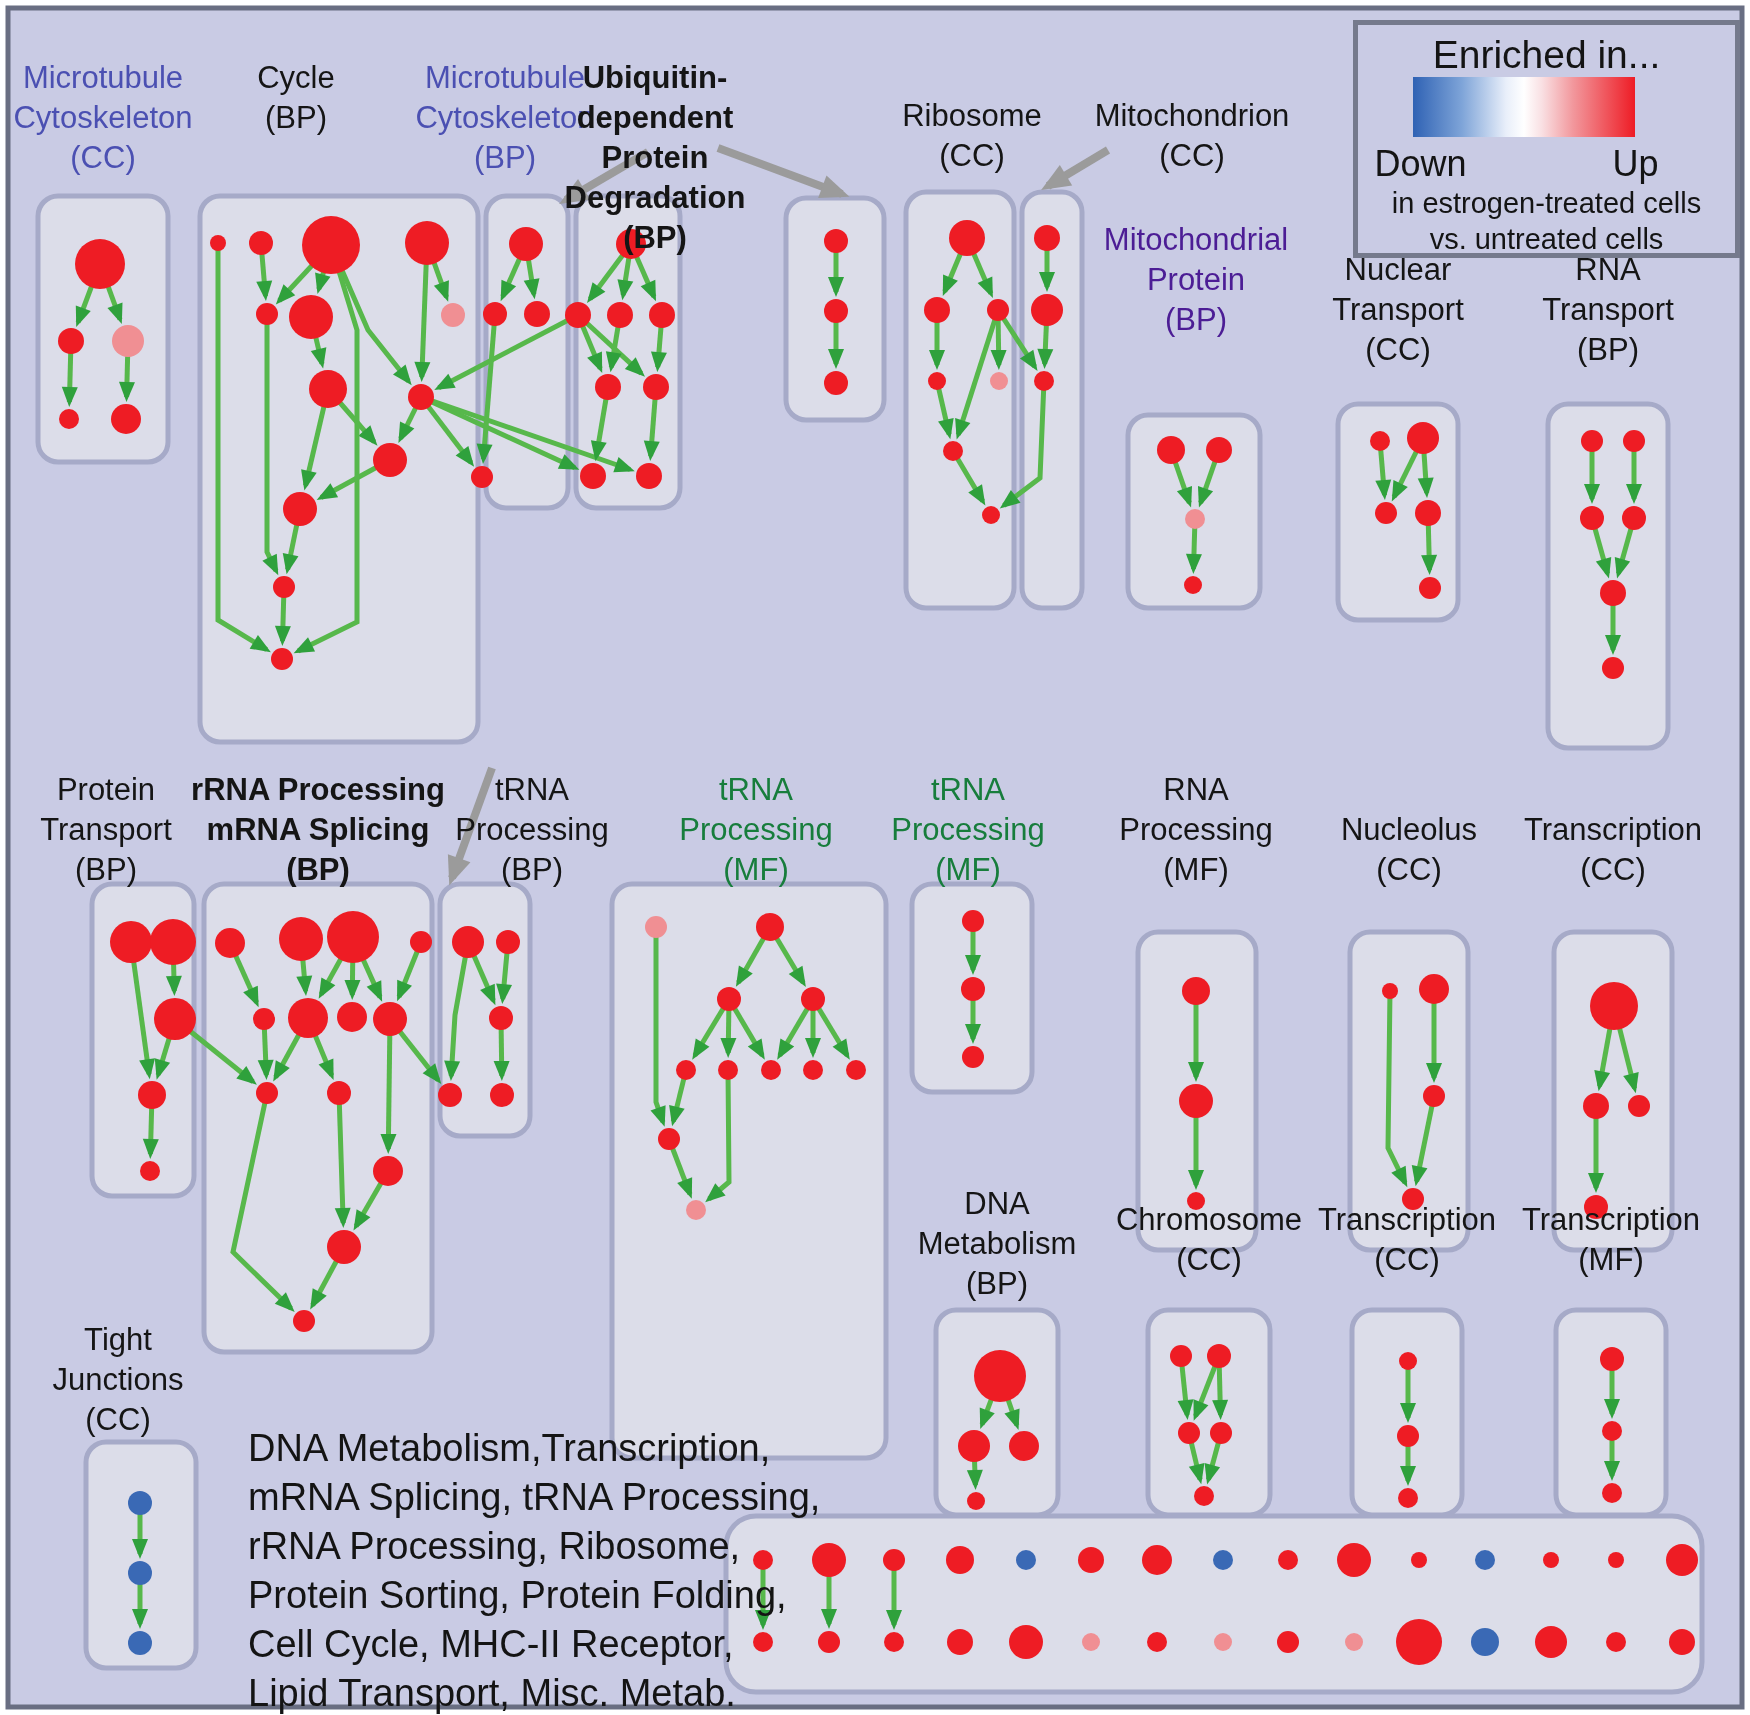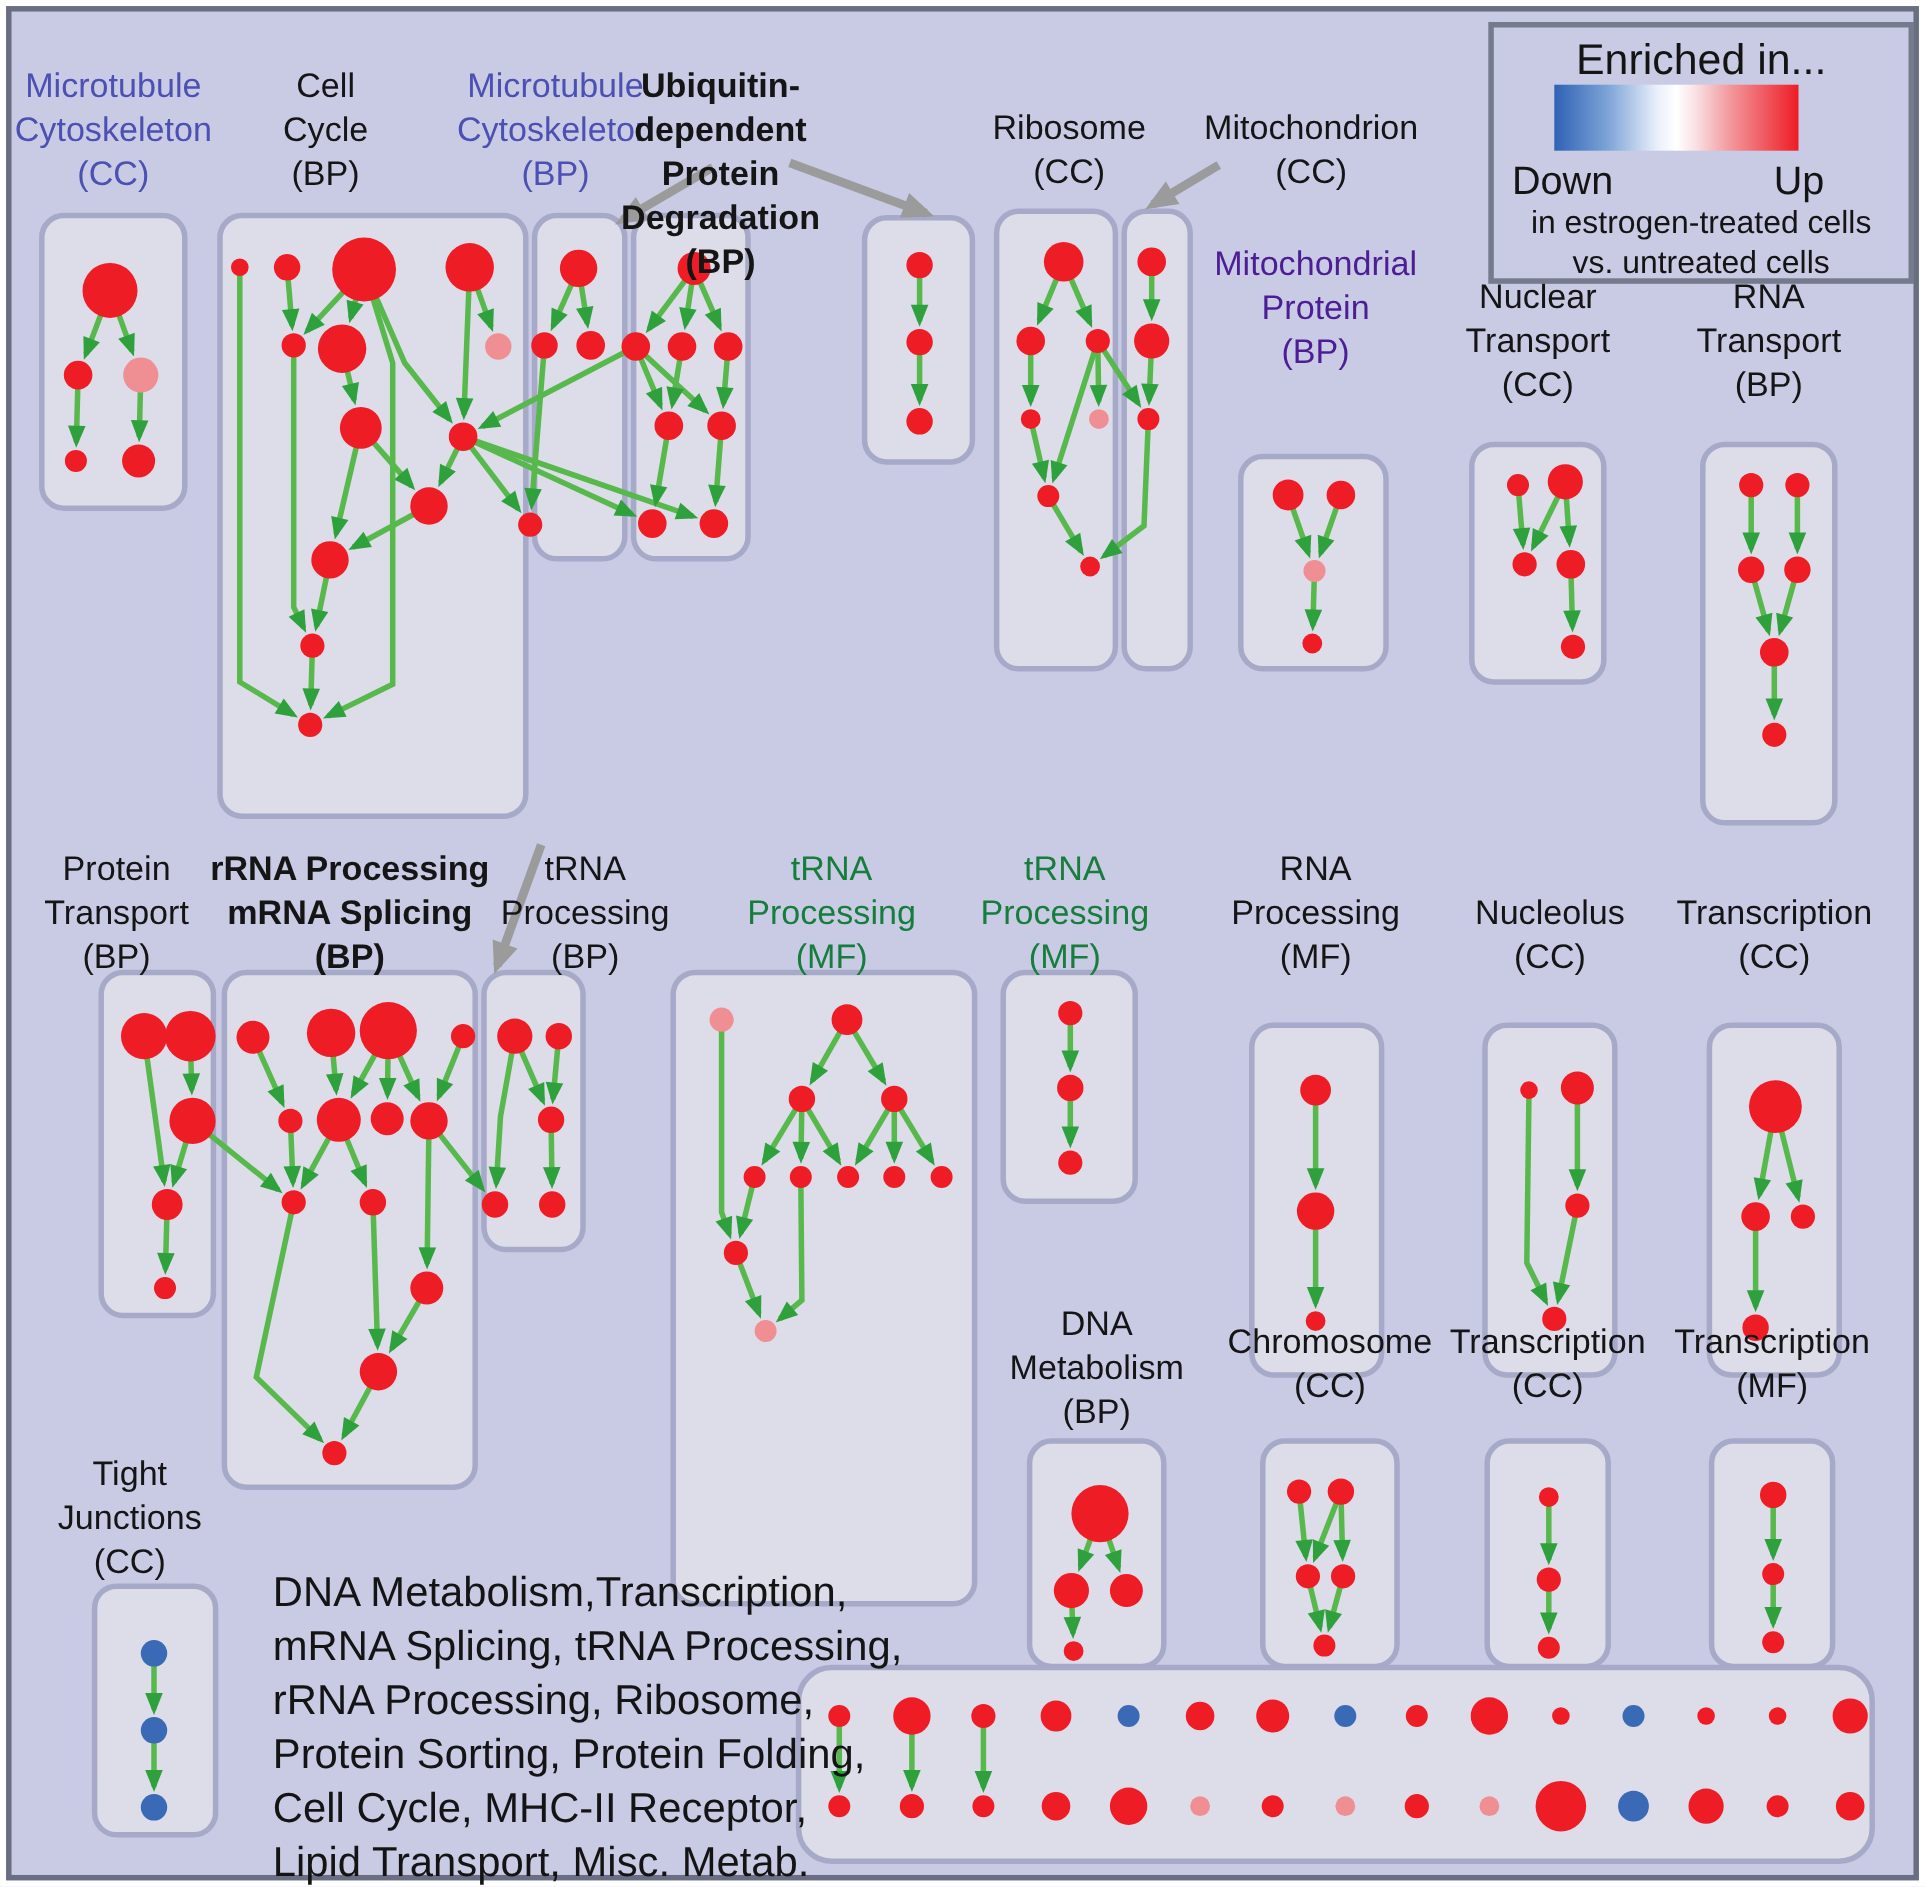--- a/index.html
+++ b/index.html
@@ -339,21 +339,20 @@
       <line x1="492" y1="768" x2="452" y2="878" stroke="#9b9b9b" stroke-width="8" marker-end="url(#gh)"></line>
     </svg>
 
   <div id="labels">
       <div class="glabel" style="left: -67px; top: 58px; color: rgb(75, 80, 178);">
         <div>Microtubule</div>
         <div>Cytoskeleton</div>
         <div>(CC)</div>
       </div>
       <div class="glabel" style="left: 126px; top: 58px; color: rgb(21, 21, 21);">
-        <div>Cell</div>
         <div>Cycle</div>
         <div>(BP)</div>
       </div>
       <div class="glabel" style="left: 335px; top: 58px; color: rgb(75, 80, 178);">
         <div>Microtubule</div>
         <div>Cytoskeleton</div>
         <div>(BP)</div>
       </div>
       <div class="glabel" style="left: 485px; top: 58px; color: rgb(21, 21, 21); font-weight: bold;">
         <div>Ubiquitin-</div>

